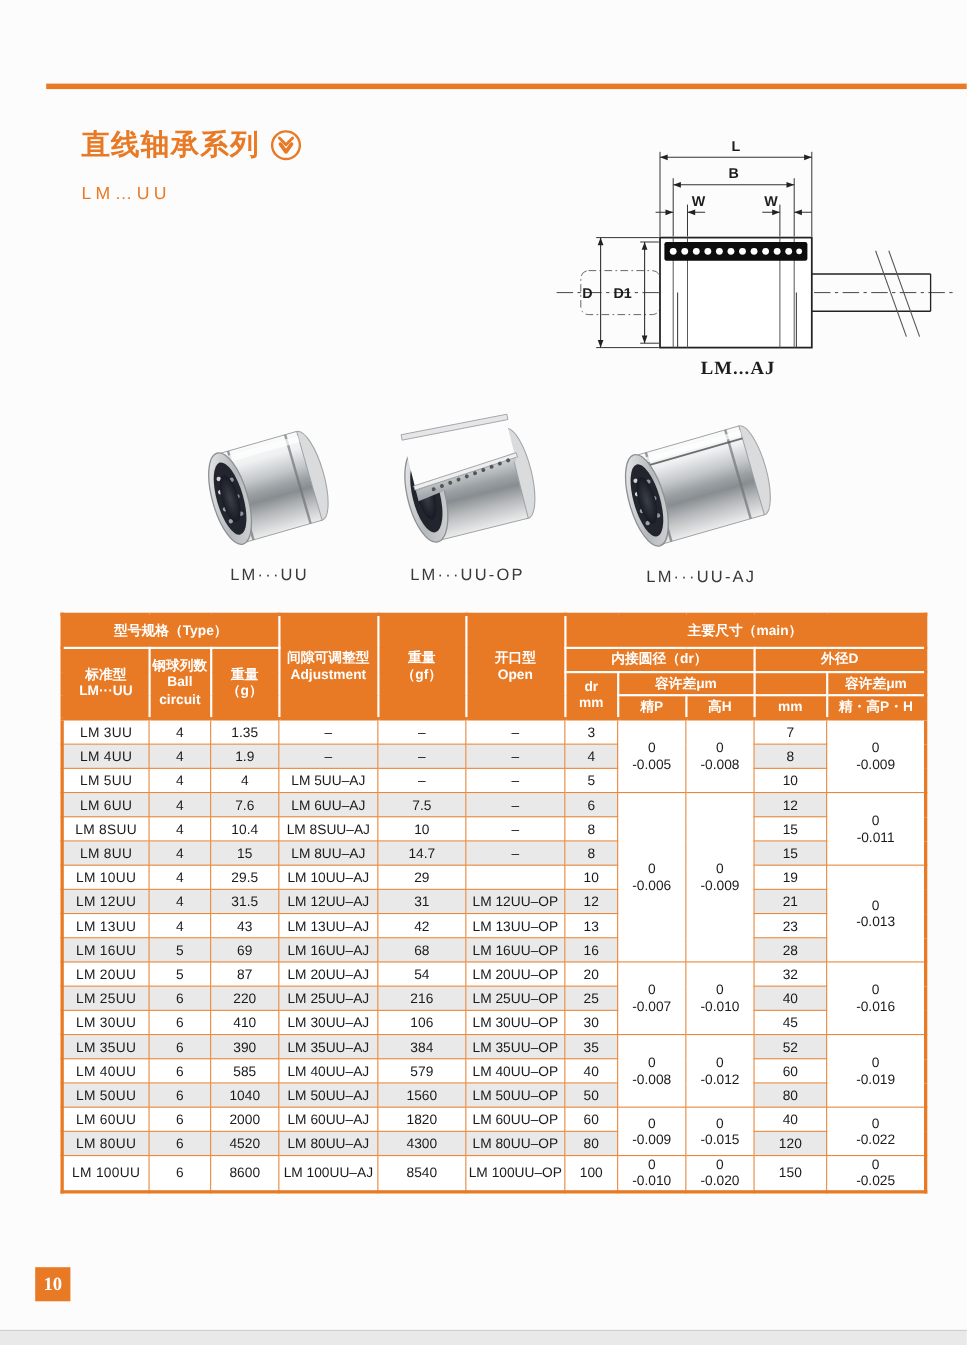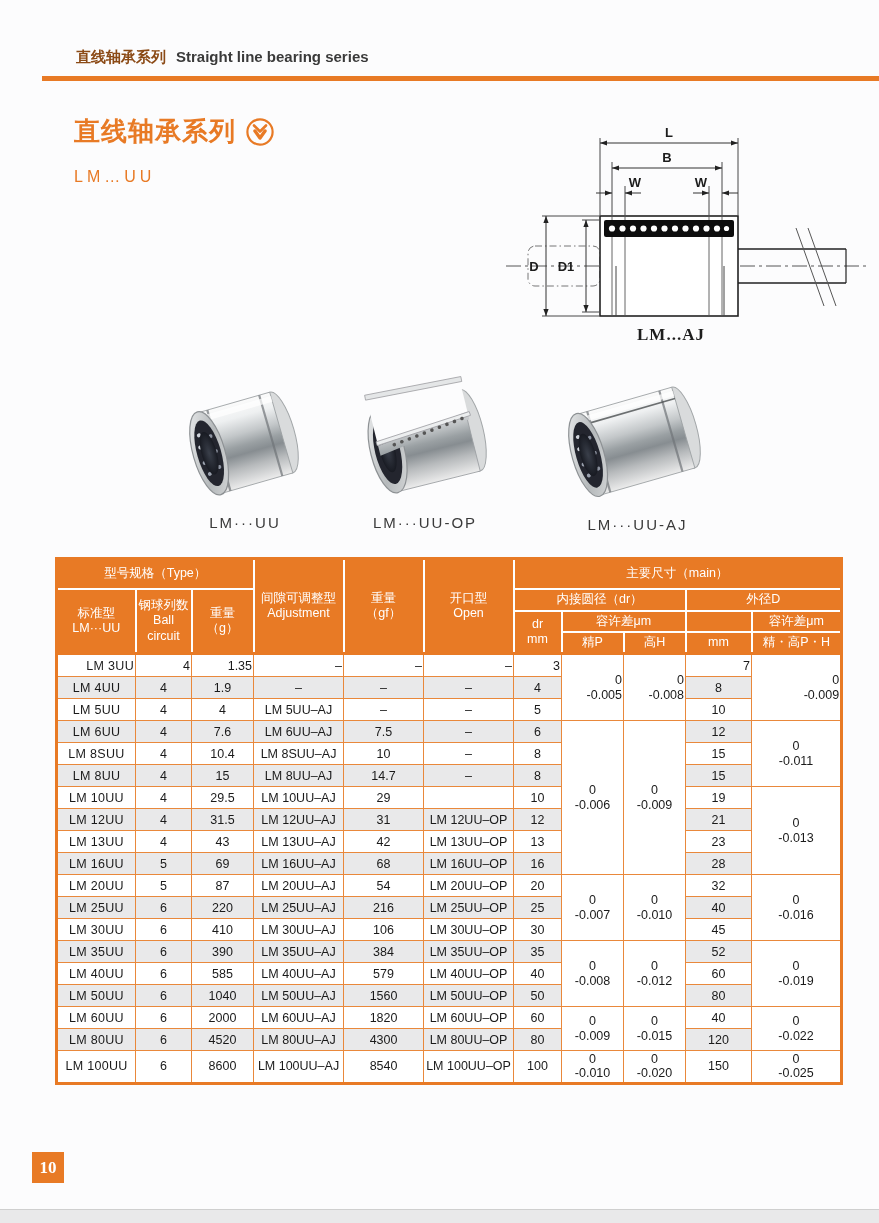--- a/index.html
+++ b/index.html
@@ -24,36 +24,36 @@
   
   .product{position:absolute;}
   .plabel{position:absolute;text-align:center;color:#3a3a3a;font-size:15px;letter-spacing:2px;white-space:nowrap;}
   
   .spec-table{
     position:absolute;left:55px;top:557px;width:785px;
     border-collapse:collapse;table-layout:fixed;
     font-size:12.5px;color:#1a1a1a;
   }
   .spec-table th{
-    background:var(--accent,#e87a25);color:#fff;font-weight:normal;
+    background:var(--accent,#e87a25);color:#fff;font-weight:bold;
     border:2px solid #fff;line-height:1.22;padding:1px 0;font-size:12.5px;
     vertical-align:middle;text-align:center;
   }
   .spec-table thead tr.h1 th{height:26px;}
   .spec-table thead tr.h2 th{height:18px;}
   .spec-table thead tr.h3 th{height:17px;}
   .spec-table thead tr.h4 th{height:17px;}
   .spec-table td{
     border:1px solid #e9883b;text-align:center;vertical-align:middle;
     height:19px;padding:1px 1px;background:#fff;
   }
   .spec-table tr.alt td{background:#e9e9ea;}
   .spec-table td.tol{background:#fff !important;white-space:pre-line;line-height:1.15;}
   .spec-table{border:3px solid var(--accent,#e87a25);}
-  .spec-table tbody tr:first-child td{border-top:3px solid var(--accent,#e87a25);text-align:right;}
+  .spec-table tbody tr:first-child td{border-top:3px solid var(--accent,#e87a25);}
   .spec-table td.model{letter-spacing:.3px;}
   
   .page-num{
     position:absolute;left:32px;top:1152px;width:32px;height:31px;
     background:var(--accent,#e87a25);color:#fff;display:flex;align-items:center;justify-content:center;
     font-family:"Liberation Serif",serif;font-weight:bold;font-size:17px;
   }
   .bottom-strip{position:absolute;left:0;right:0;bottom:0;height:13px;background:#e9e9ea;border-top:1px solid #cfcfcf;}
 </style>
 </head>
@@ -81,23 +81,20 @@
         <stop offset="0" stop-color="#3a3f4a"></stop>
           <stop offset="1" stop-color="#11131a"></stop>
       </radialGradient>
       <linearGradient id="innerCut" x1="0" y1="0" x2="0" y2="1">
         <stop offset="0" stop-color="#dcdee0"></stop>
           <stop offset="1" stop-color="#9aa0a3"></stop>
       </linearGradient>
     </defs>
   </svg>
 
-  <div class="run-head">
-    <span class="zh">直线轴承系列</span><span class="en">Straight line bearing series</span>
-  </div>
   <div class="head-rule"></div>
 
   <div class="sec-title">
     <span class="t">直线轴承系列</span>
     <svg width="30" height="30" viewBox="0 0 30 30">
       <circle cx="15" cy="15" r="12.6" fill="none" stroke="#e87a25" stroke-width="2.2"></circle>
       <polyline points="9,8.5 15,14.5 21,8.5" fill="none" stroke="#e87a25" stroke-width="2.6" stroke-linecap="round" stroke-linejoin="round"></polyline>
       <polyline points="10,14 15,21 20,14" fill="none" stroke="#e87a25" stroke-width="3.4" stroke-linecap="round" stroke-linejoin="round"></polyline>
     </svg>
   </div>

